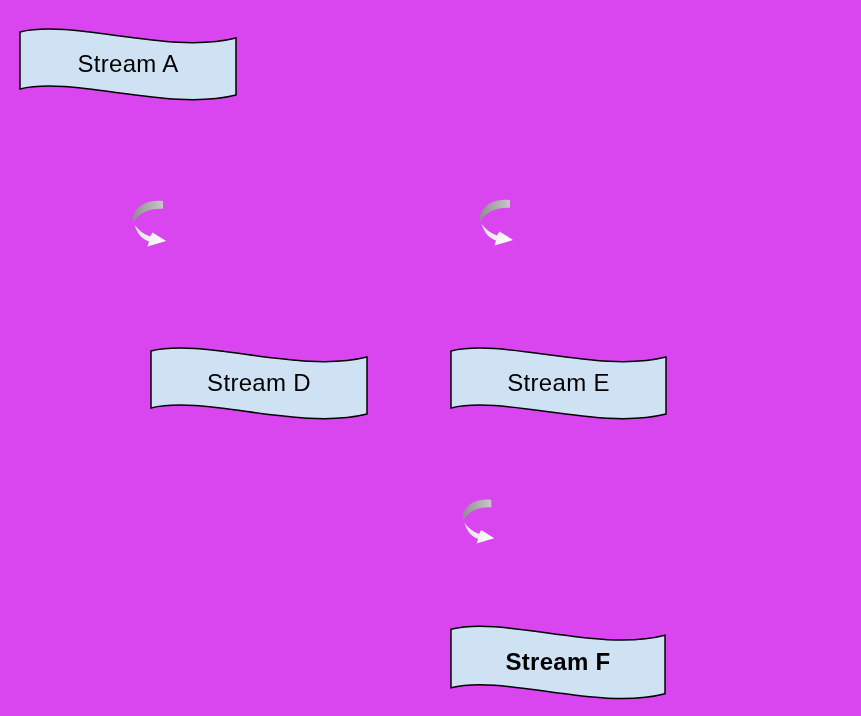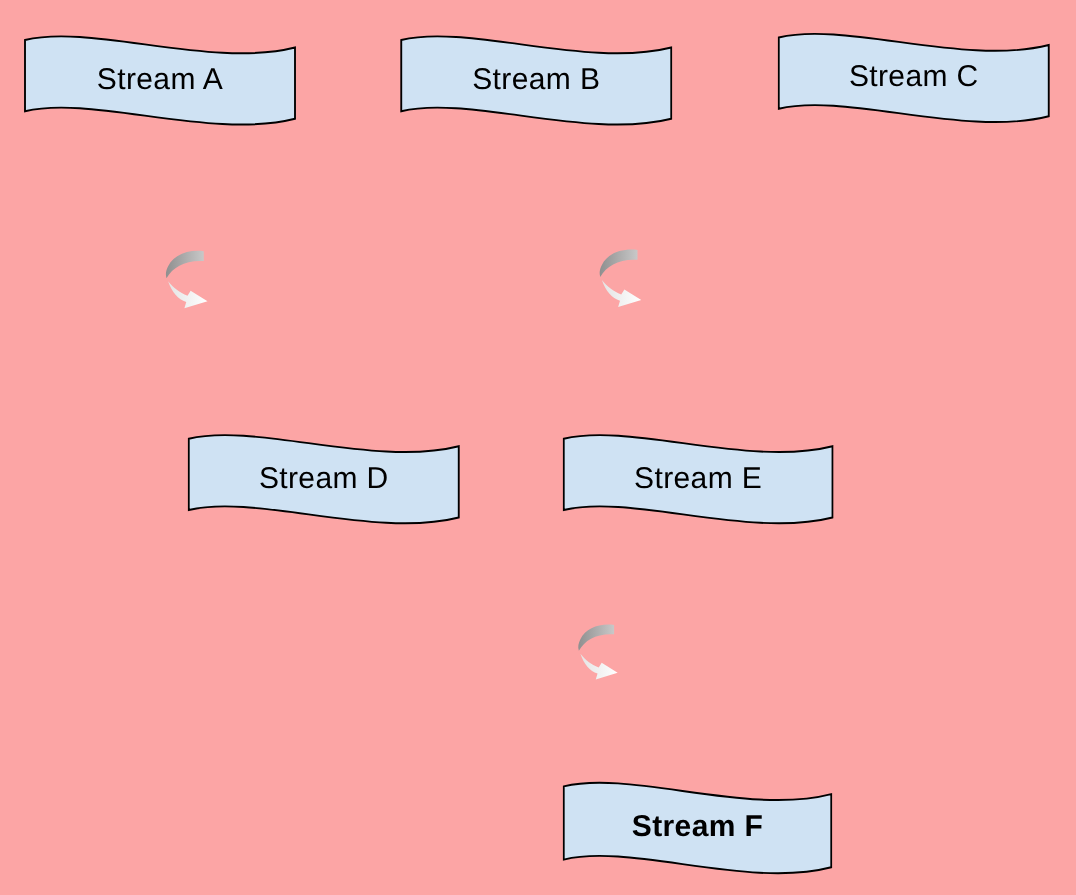--- a/index.html
+++ b/index.html
@@ -41,42 +41,30 @@
     user-select: none;
   }
   .loop-icon {
     position: absolute;
     display: block;
   }
 </style>
 </head>
 <body>
 
-<div class="canvas" id="diagram-canvas" style="background: #fca5a5;">
+<div class="canvas" id="diagram-canvas" style="background: #d946ef;">
 
     <div class="stream-node" style="left: 19px; top: 27px; width: 218px; height: 74px;">
       <svg class="banner-shape" viewBox="0 0 218 74" preserveAspectRatio="none">
         <path class="banner-path" d="M 1,5 C 55,-8 150,28 217,11 L 217,68 C 150,85 55,49 1,62 Z" fill="#cfe2f3" stroke="#000000" stroke-width="1.5"></path>
       </svg>
       <div class="stream-label" style="color: rgb(0, 0, 0);">Stream A</div>
     </div>
 
-    <div class="stream-node" style="left: 320px; top: 27px; width: 218px; height: 74px;">
-      <svg class="banner-shape" viewBox="0 0 218 74" preserveAspectRatio="none">
-        <path class="banner-path" d="M 1,5 C 55,-8 150,28 217,11 L 217,68 C 150,85 55,49 1,62 Z" fill="#cfe2f3" stroke="#000000" stroke-width="1.5"></path>
-      </svg>
-      <div class="stream-label" style="color: rgb(0, 0, 0);">Stream B</div>
-    </div>
 
-    <div class="stream-node" style="left: 622px; top: 25px; width: 218px; height: 74px;">
-      <svg class="banner-shape" viewBox="0 0 218 74" preserveAspectRatio="none">
-        <path class="banner-path" d="M 1,5 C 55,-8 150,28 217,11 L 217,68 C 150,85 55,49 1,62 Z" fill="#cfe2f3" stroke="#000000" stroke-width="1.5"></path>
-      </svg>
-      <div class="stream-label" style="color: rgb(0, 0, 0);">Stream C</div>
-    </div>
 
     <div class="stream-node" style="left: 150px; top: 346px; width: 218px; height: 74px;">
       <svg class="banner-shape" viewBox="0 0 218 74" preserveAspectRatio="none">
         <path class="banner-path" d="M 1,5 C 55,-8 150,28 217,11 L 217,68 C 150,85 55,49 1,62 Z" fill="#cfe2f3" stroke="#000000" stroke-width="1.5"></path>
       </svg>
       <div class="stream-label" style="color: rgb(0, 0, 0);">Stream D</div>
     </div>
 
     <div class="stream-node" style="left: 450px; top: 346px; width: 217px; height: 74px;">
       <svg class="banner-shape" viewBox="0 0 218 74" preserveAspectRatio="none">

